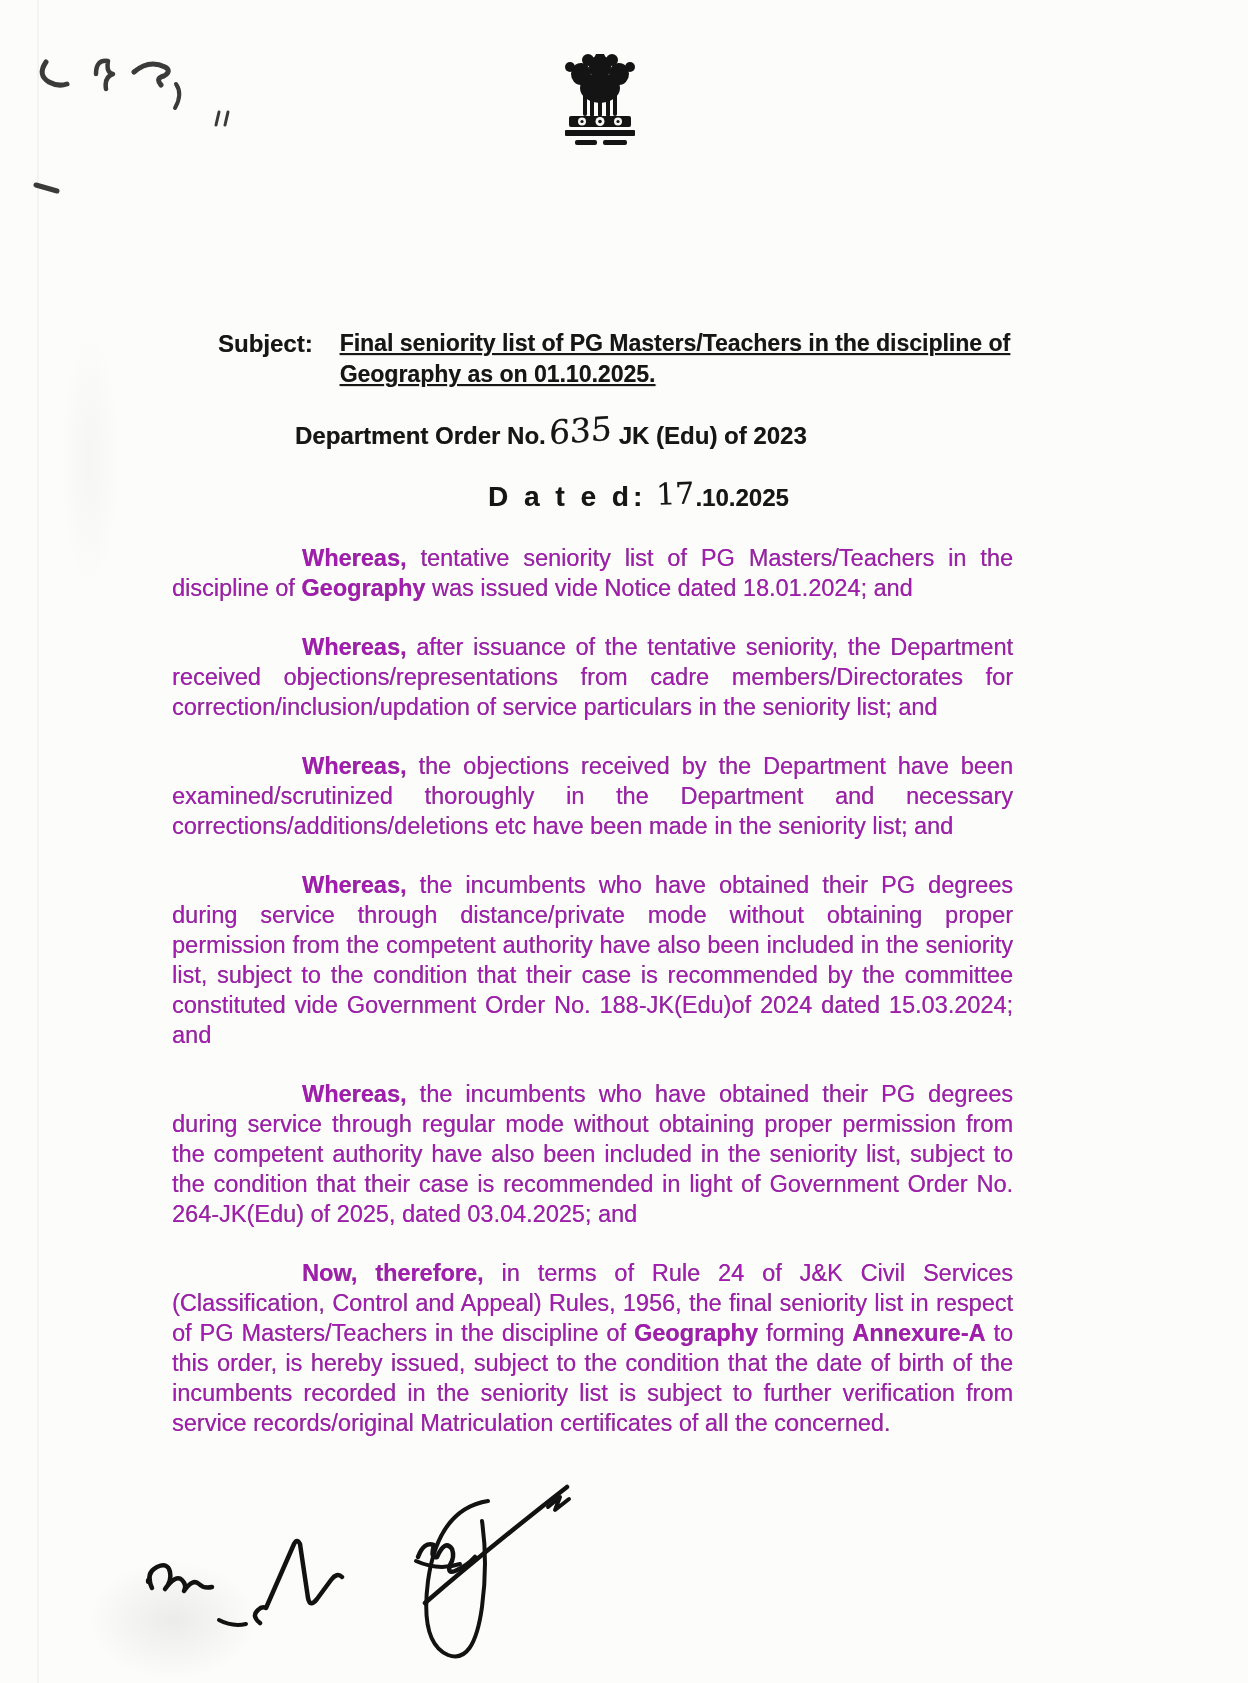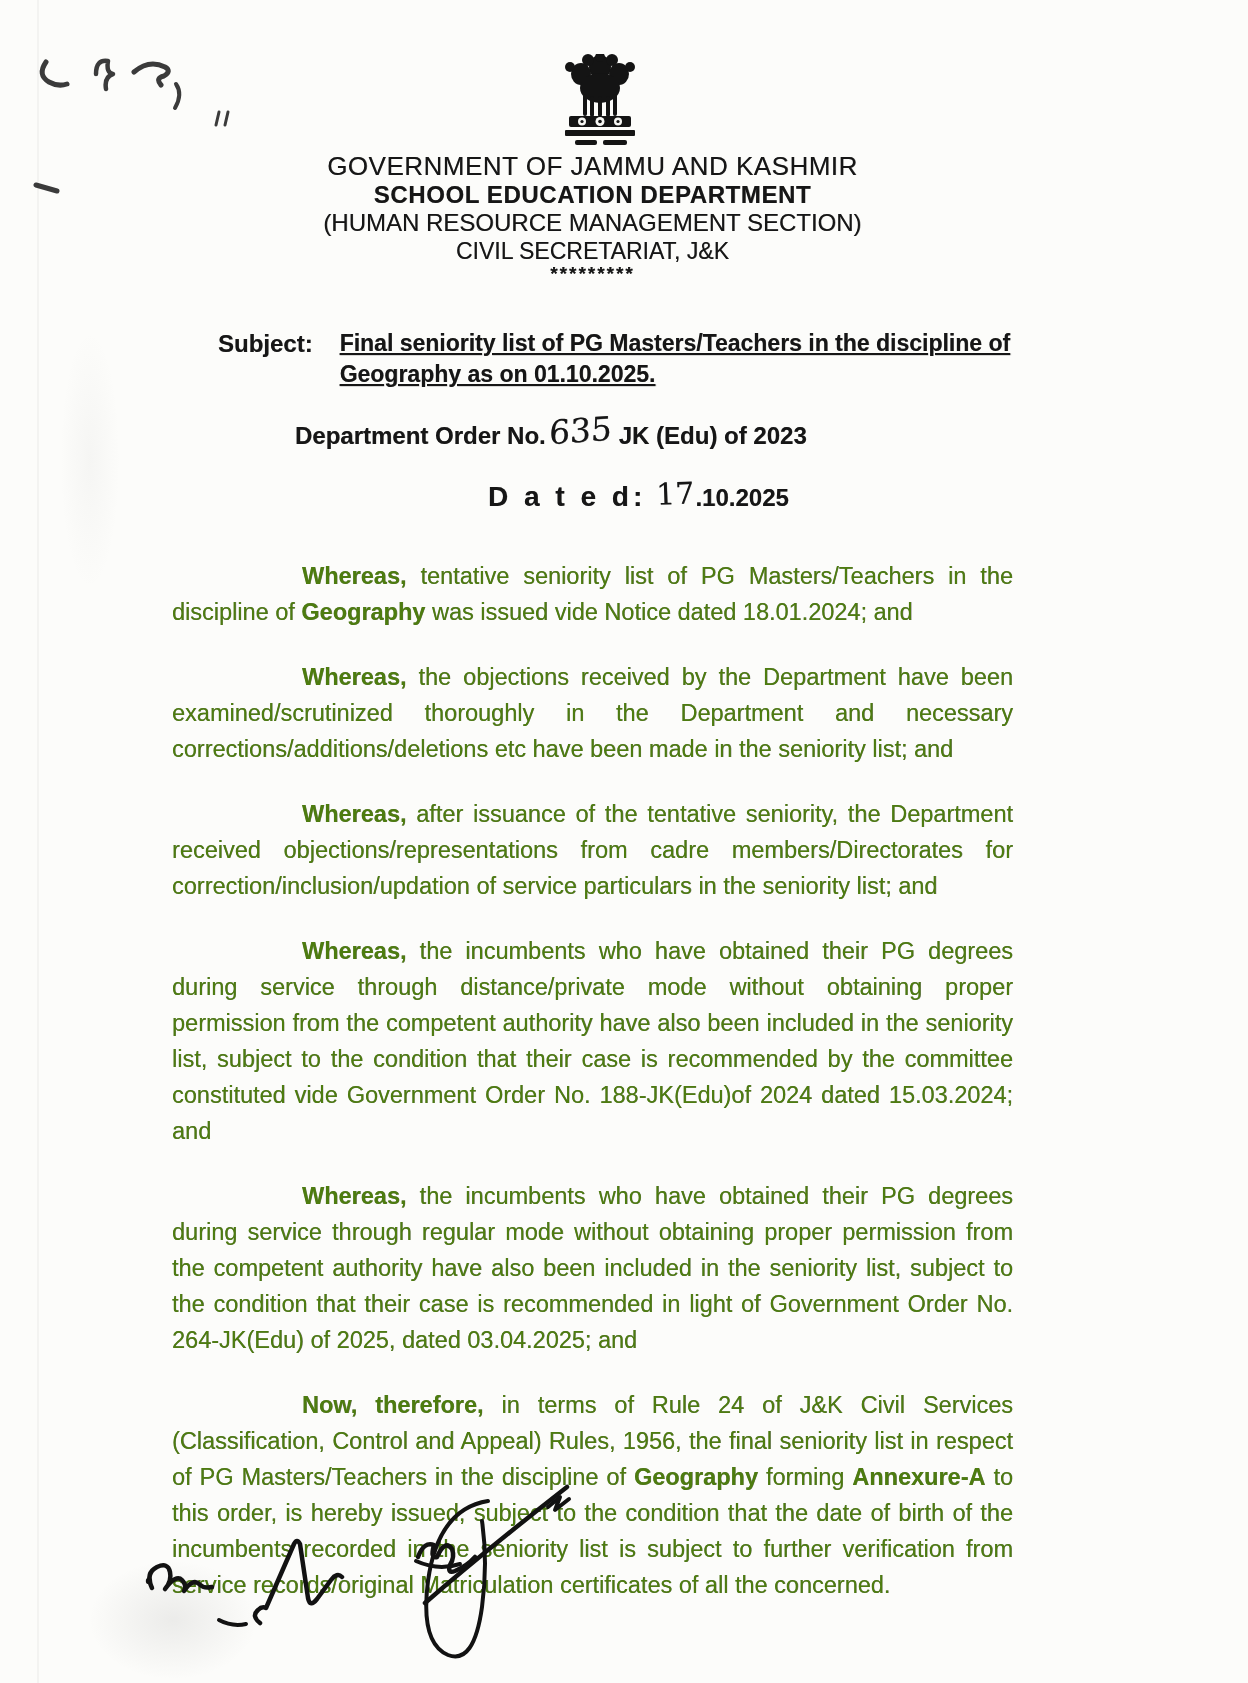--- a/index.html
+++ b/index.html
@@ -46,25 +46,24 @@
   }
   .order-num { font-size:33px; margin:0 7px 0 3px; }
 
   .date-line { position:absolute; left:488px; top:478px; white-space:nowrap; }
   .date-label { font-size:28px; font-weight:700; letter-spacing:4px; }
   .date-day { font-size:30px; margin:0 1px 0 10px; transform:rotate(-2deg); }
   .date-rest { font-size:24px; font-weight:700; }
 
   .paras { position:absolute; left:172px; top:543px; width:841px; }
   .par {
-    font-size:23.5px; line-height:36px;
+    font-size:23.5px; line-height:30px;
     text-align:justify; text-indent:130px;
     margin-bottom:29px;
-    color:#4d7c0f;
-    margin-top:15px;
+    color:#a21caf;
   }
 
   .sig-svg, .marks-svg { position:absolute; }
   .sig-svg { left:100px; top:1455px; }
   .marks-svg { left:30px; top:42px; opacity:0.85; }
 </style>
 </head>
 <body>
 
 <div class="page">
@@ -110,45 +109,38 @@
       <circle cx="45" cy="67.5" r="4.5"></circle>
       <circle cx="63" cy="67.5" r="4"></circle>
     </g>
     <g fill="#141414">
       <circle cx="27" cy="67.5" r="1.6"></circle>
       <circle cx="45" cy="67.5" r="1.8"></circle>
       <circle cx="63" cy="67.5" r="1.6"></circle>
     </g>
   </svg>
 
-  <div class="header-block scan">
-    <div class="h-line1">GOVERNMENT OF JAMMU AND KASHMIR</div>
-    <div class="h-line2">SCHOOL EDUCATION DEPARTMENT</div>
-    <div class="h-line3">(HUMAN RESOURCE MANAGEMENT SECTION)</div>
-    <div class="h-line4">CIVIL SECRETARIAT, J&amp;K</div>
-    <div class="h-sep">*********</div>
-  </div>
 
   <div class="subject-row scan">
     <div class="subject-label">Subject:</div>
     <div class="subject-text">Final seniority list of PG Masters/Teachers in the discipline of Geography as on 01.10.2025.</div>
   </div>
 
   <div class="order-line scan">
     <span class="order-prefix">Department Order No.</span><span class="handwritten order-num">635</span><span class="order-suffix">JK (Edu) of 2023</span>
   </div>
 
   <div class="date-line scan">
     <span class="date-label">D a t e d:</span><span class="handwritten date-day">17</span><span class="date-rest">.10.2025</span>
   </div>
 
   <div class="paras scan">
     <p class="par"><span class="b">Whereas,</span><span> tentative seniority list of PG Masters/Teachers in the discipline of </span><span class="b">Geography</span><span> was issued vide Notice dated 18.01.2024; and</span></p>
+    <p class="par"><span class="b">Whereas,</span><span> after issuance of the tentative seniority, the Department received objections/representations from cadre members/Directorates for correction/inclusion/updation of service particulars in the seniority list; and</span></p>
     <p class="par"><span class="b">Whereas,</span><span> the objections received by the Department have been examined/scrutinized thoroughly in the Department and necessary corrections/additions/deletions etc have been made in the seniority list; and</span></p>
-    <p class="par"><span class="b">Whereas,</span><span> after issuance of the tentative seniority, the Department received objections/representations from cadre members/Directorates for correction/inclusion/updation of service particulars in the seniority list; and</span></p>
     <p class="par"><span class="b">Whereas,</span><span> the incumbents who have obtained their PG degrees during service through distance/private mode without obtaining proper permission from the competent authority have also been included in the seniority list, subject to the condition that their case is recommended by the committee constituted vide Government Order No. 188-JK(Edu)of 2024 dated 15.03.2024; and</span></p>
     <p class="par"><span class="b">Whereas,</span><span> the incumbents who have obtained their PG degrees during service through regular mode without obtaining proper permission from the competent authority have also been included in the seniority list, subject to the condition that their case is recommended in light of Government Order No. 264-JK(Edu) of 2025, dated 03.04.2025; and</span></p>
     <p class="par"><span class="b">Now, therefore,</span><span> in terms of Rule 24 of J&amp;K Civil Services (Classification, Control and Appeal) Rules, 1956, the final seniority list in respect of PG Masters/Teachers in the discipline of </span><span class="b">Geography</span><span> forming </span><span class="b">Annexure-A</span><span> to this order, is hereby issued, subject to the condition that the date of birth of the incumbents recorded in the seniority list is subject to further verification from service records/original Matriculation certificates of all the concerned.</span></p>
   </div>
 
   <svg class="sig-svg" width="620" height="225" viewBox="0 0 620 225">
     <g fill="none" stroke="#121212" stroke-linecap="round" stroke-linejoin="round">
 
       <g>
         <circle cx="49" cy="126" r="3.2" fill="#121212" stroke="none"></circle>

